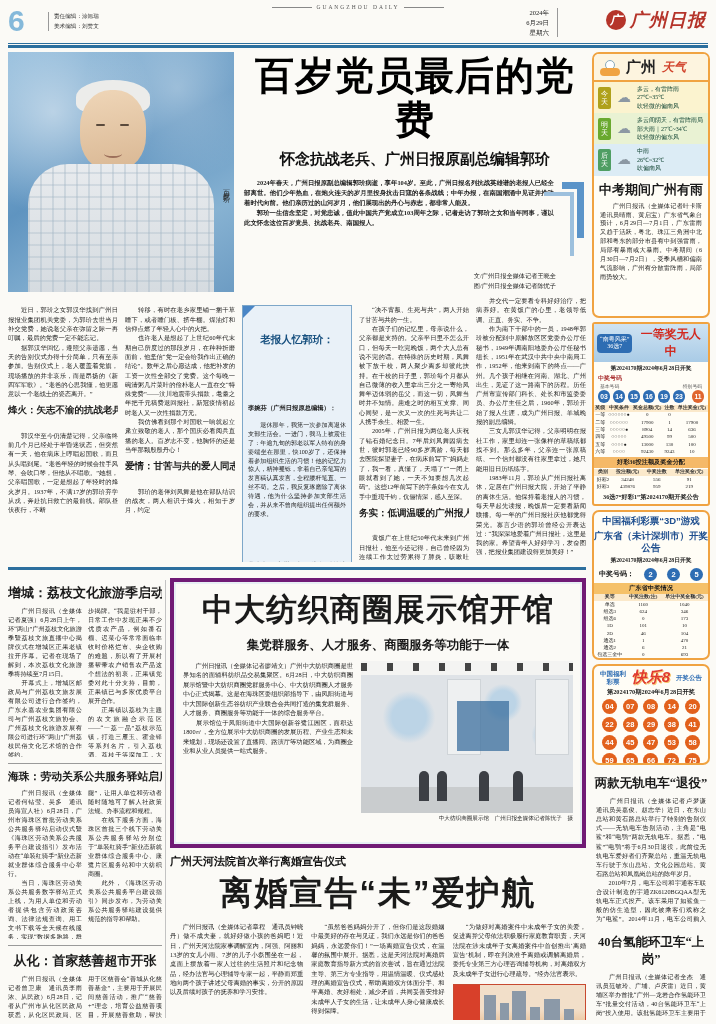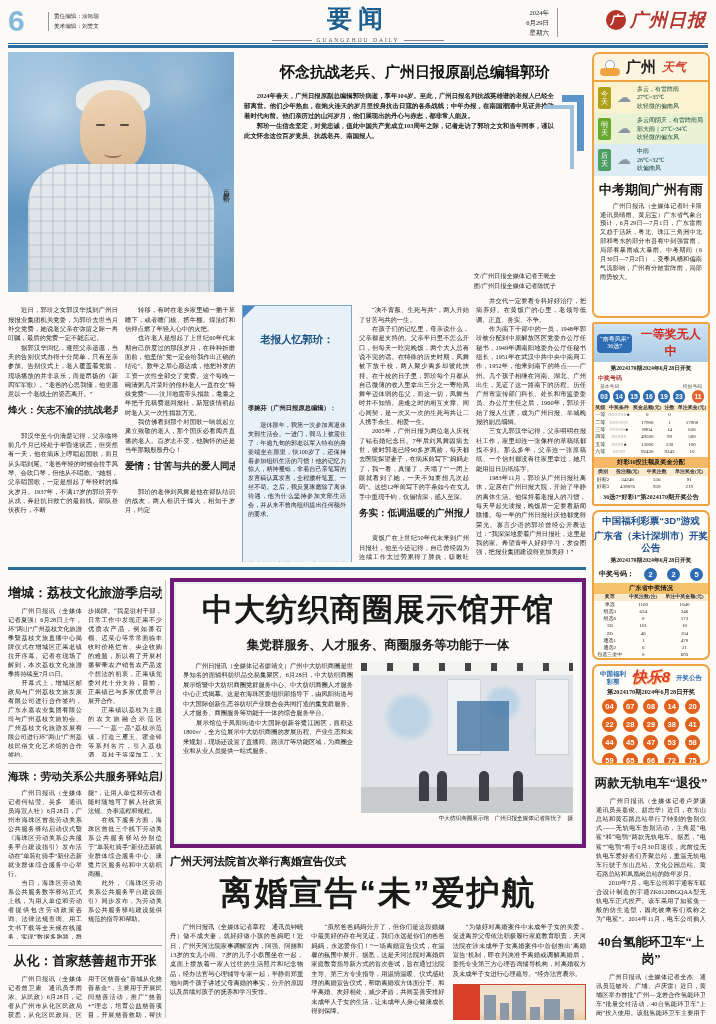--- a/index.html
+++ b/index.html
@@ -221,21 +221,20 @@
 </head>
 <body>
 
 <div class="page">
 
   <div class="masthead">
     <div class="pageno">6</div>
     <div class="editors">责任编辑：涂旭瑞
 美术编辑：刘赞文</div>
     <div class="sect">
-      <div class="sect-cn">要闻</div>
       <div class="sect-en">GUANGZHOU DAILY</div>
     </div>
     <div class="dateblk">2024年
 6月29日
 星期六</div>
     <div class="brand">
       <div class="brand-circ">广</div>
       <div class="brand-name">广州日报</div>
     </div>
   </div>
@@ -247,20 +246,21 @@
       <div class="ma-photo">
         <div class="pm-hair"></div>
         <div class="pm-head"></div>
         <div class="pm-eye1"></div>
         <div class="pm-eye2"></div>
         <div class="pm-mouth"></div>
         <div class="pm-body"></div>
         <div class="pm-cap">百岁郭玠</div>
       </div>
       <div class="ma-head">
+        <div class="ma-h1">百岁党员最后的党费</div>
         <div class="ma-h2">怀念抗战老兵、广州日报原副总编辑郭玠</div>
         <div class="lead-wrap">
           <div class="ma-lead">　　2024年春天，广州日报原副总编辑郭玠病逝，享年104岁。至此，广州日报名列抗战英雄谱的老报人已经全部离世。他们少年热血，在炮火连天的岁月里投身抗击日寇的各条战线；中年办报，在南国潮涌中见证并推动着时代向前。他们亲历过的山河岁月，他们展现出的丹心与赤志，都非常人能及。
 　　郭玠一生信念坚定，对党忠诚，值此中国共产党成立103周年之际，记者走访了郭玠之女和当年同事，谨以此文怀念这位百岁党员、抗战老兵、南国报人。</div>
           <div class="bracket">
               <i></i>
             </div>
         </div>
         <div class="ma-byline">文/广州日报全媒体记者王晓全
 图/广州日报全媒体记者陈忧子</div>

